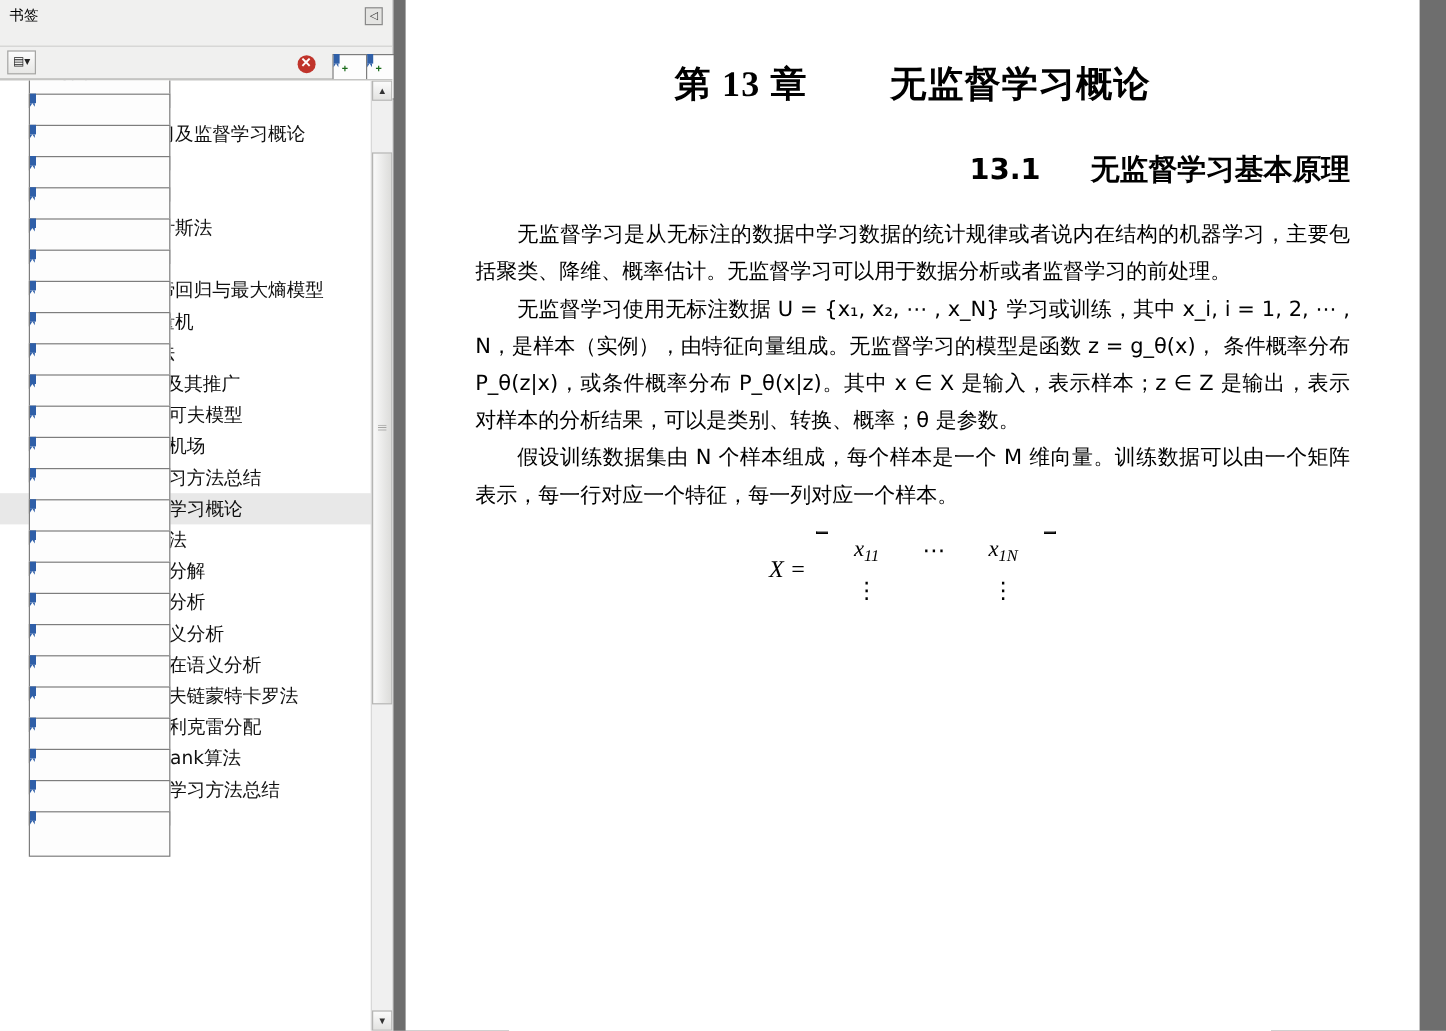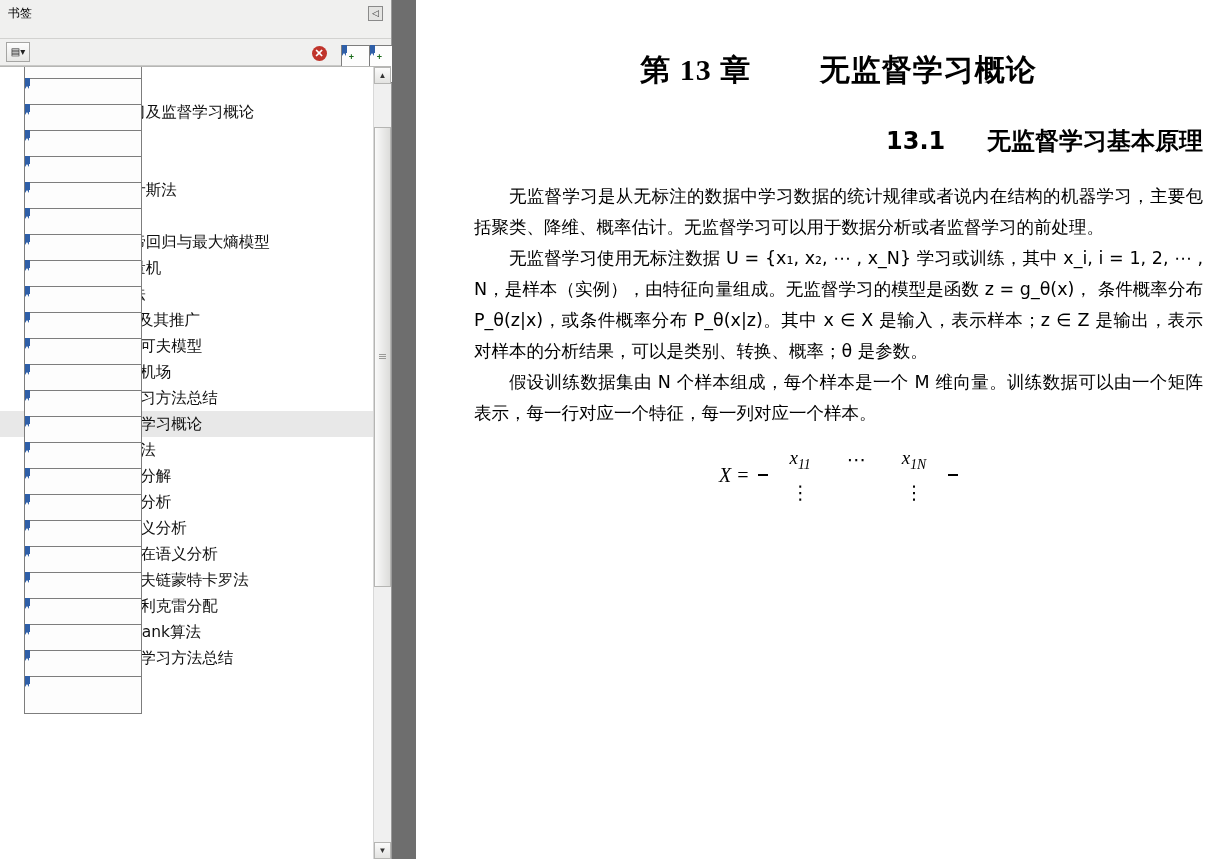--- a/index.html
+++ b/index.html
@@ -17,21 +17,21 @@
     position: relative;
     width: 1205px;
     height: 859px;
     display: flex;
     background: #ffffff;
   }
 
   
   .sidebar {
     position: relative;
-    width: 392px;
+    width: 328px;
     height: 859px;
     background: #f0f0ef;
     border-right: 1px solid #9a9a9a;
     box-sizing: border-box;
     display: flex;
     flex-direction: column;
   }
   .panel-title-bar {
     height: 38px;
     background: #f0f0ef;
@@ -255,21 +255,21 @@
 
   
   .doc-area {
     position: relative;
     flex: 1;
     background: #6e6e6e;
     overflow: hidden;
   }
   .page {
     position: absolute;
-    left: 24px;
+    left: 10px;
     top: 0;
     width: 845px;
     height: 859px;
     background: #ffffff;
     box-sizing: border-box;
     padding: 36px 58px 0 58px;
     font-family: "Liberation Serif", serif;
     color: #000;
   }
   .ch-title {
@@ -316,21 +316,21 @@
   }
   .mx-lhs {
     font-family: "Liberation Serif", serif;
     font-style: italic;
     font-size: 20px;
     margin-right: 8px;
   }
   .bracket {
     font-size: 20px;
     display: flex;
-    align-items: center;
+    align-items: flex-start;
   }
   .bracket .b-left, .bracket .b-right {
     width: 10px;
     border-top: 1.6px solid #000;
     border-bottom: 1.6px solid #000;
     box-sizing: border-box;
   }
   .bracket .b-left {
     border-left: 1.6px solid #000;
   }

